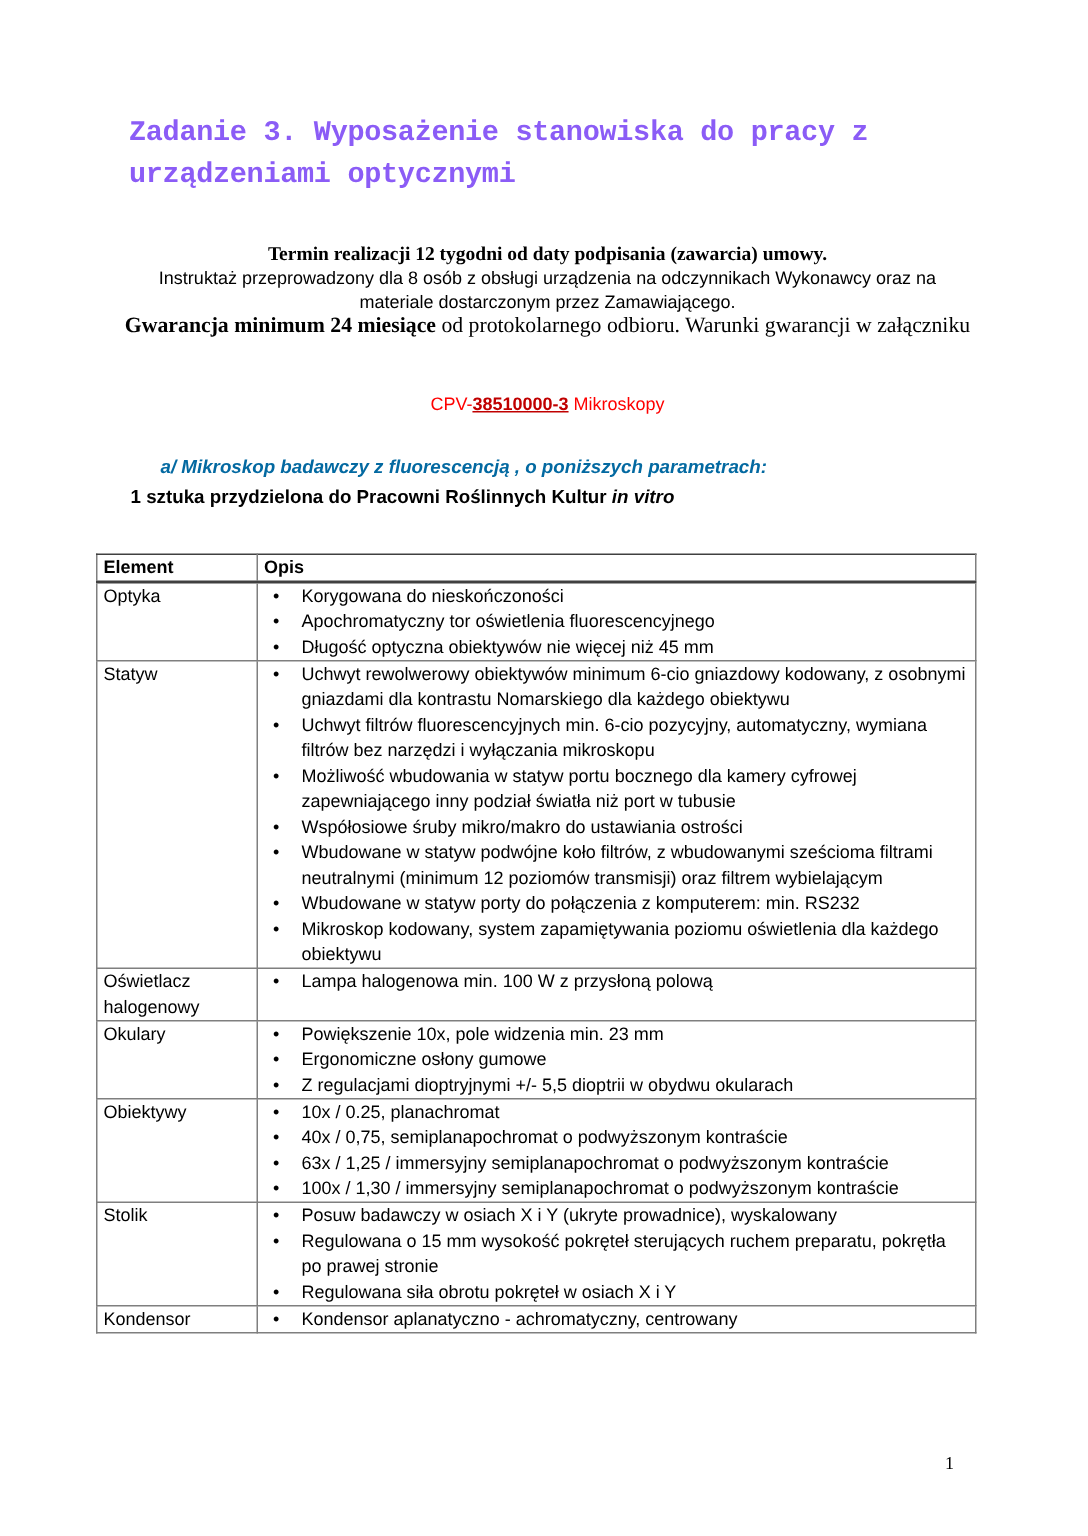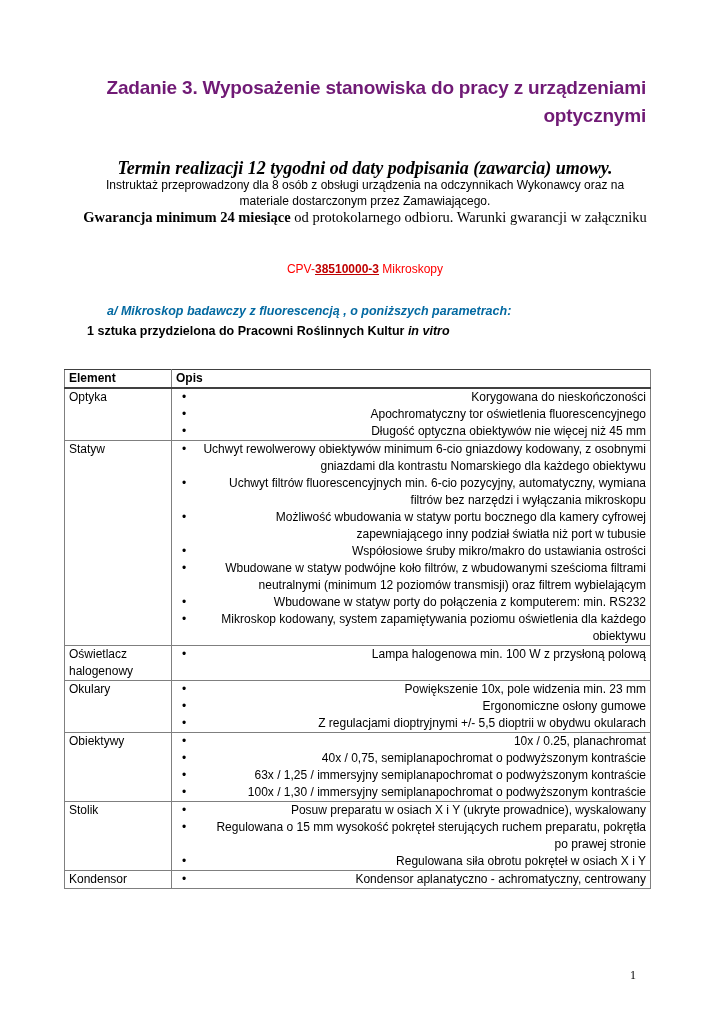--- a/index.html
+++ b/index.html
@@ -1,32 +1,32 @@
 <!DOCTYPE html>
 <html><head>
 <meta charset="utf-8">
 <style>
   html, body { margin:0; padding:0; background:#ffffff; }
   body { width:725px; height:1024px; position:relative; overflow:hidden; font-family:"Liberation Sans", sans-serif; color:#000; }
-  .title { position:absolute; left:86px; top:74px; width:560px; color:#701a75; font-family:Liberation Sans, sans-serif; font-size:19px; line-height:28px; font-weight:bold; letter-spacing:-0.2px;text-align:right; }
+  .title { position:absolute; left:86px; top:74px; width:560px; color:#8b5cf6; font-family:Liberation Mono, monospace; font-size:19px; line-height:28px; font-weight:bold; letter-spacing:-0.2px; }
   .center-block { position:absolute; left:80px; width:570px; text-align:center; }
-  .term { top:160px; font-family:"Liberation Serif", serif; font-weight:bold; font-size:18px; line-height:17px;font-style:italic; }
+  .term { top:160px; font-family:"Liberation Serif", serif; font-weight:bold; font-size:13px; line-height:17px; }
   .instr { top:177px; font-size:12px; line-height:16px; }
   .guar { top:209px; font-family:"Liberation Serif", serif; font-size:14.5px; line-height:17px; }
   .guar b { font-weight:bold; }
   .cpv { top:262px; font-size:12px; color:#ff0000; }
   .cpv .code { font-weight:bold; text-decoration:underline; color:#c00000; }
   .subhead { position:absolute; left:107px; top:304px; font-size:12.5px; font-style:italic; font-weight:bold; color:#0369a1; }
   .assign { position:absolute; left:87px; top:324px; font-size:12.5px; font-weight:bold; }
   .assign i { font-style:italic; }
   table.spec { position:absolute; left:64px; top:369px; width:587px; border-collapse:collapse; font-size:12px; line-height:17px; }
   table.spec td, table.spec th { border:1px solid #7f7f7f; vertical-align:top; padding:0 4px; text-align:left; }
   table.spec th { font-weight:bold; border-bottom:2px solid #404040; border-top:1.5px solid #404040; }
   table.spec td.el { width:98px; }
-  table.spec ul { margin:0; padding:0 0 0 25px; list-style:none;text-align:right; }
+  table.spec ul { margin:0; padding:0 0 0 25px; list-style:none; }
   table.spec li { position:relative; }
   table.spec li::before { content:"\2022"; position:absolute; left:-19px; top:0; }
   .pagenum { position:absolute; left:630px; top:968px; font-family:"Liberation Serif", serif; font-size:12px; }
 </style>
 </head>
 <body>
 
 <div class="title">Zadanie 3. Wyposażenie stanowiska do pracy z urządzeniami optycznymi</div>
 
 <div class="center-block term">Termin realizacji 12 tygodni od daty podpisania (zawarcia) umowy.</div>
@@ -101,21 +101,21 @@
         <li>40x / 0,75, semiplanapochromat o podwyższonym kontraście</li>
         <li>63x / 1,25 / immersyjny semiplanapochromat o podwyższonym kontraście</li>
         <li>100x  / 1,30 / immersyjny semiplanapochromat o podwyższonym kontraście</li>
       </ul>
         </td>
     </tr>
     <tr>
       <td class="el">Stolik</td>
       <td>
           <ul>
-        <li>Posuw preparatu w osiach X i Y (ukryte prowadnice), wyskalowany</li>
+        <li>Posuw badawczy w osiach X i Y (ukryte prowadnice), wyskalowany</li>
         <li>Regulowana o 15 mm wysokość pokręteł sterujących ruchem preparatu, pokrętła po prawej stronie</li>
         <li>Regulowana siła obrotu pokręteł w osiach X i Y</li>
       </ul>
         </td>
     </tr>
     <tr>
       <td class="el">Kondensor</td>
       <td>
           <ul>
         <li>Kondensor aplanatyczno - achromatyczny, centrowany</li>

